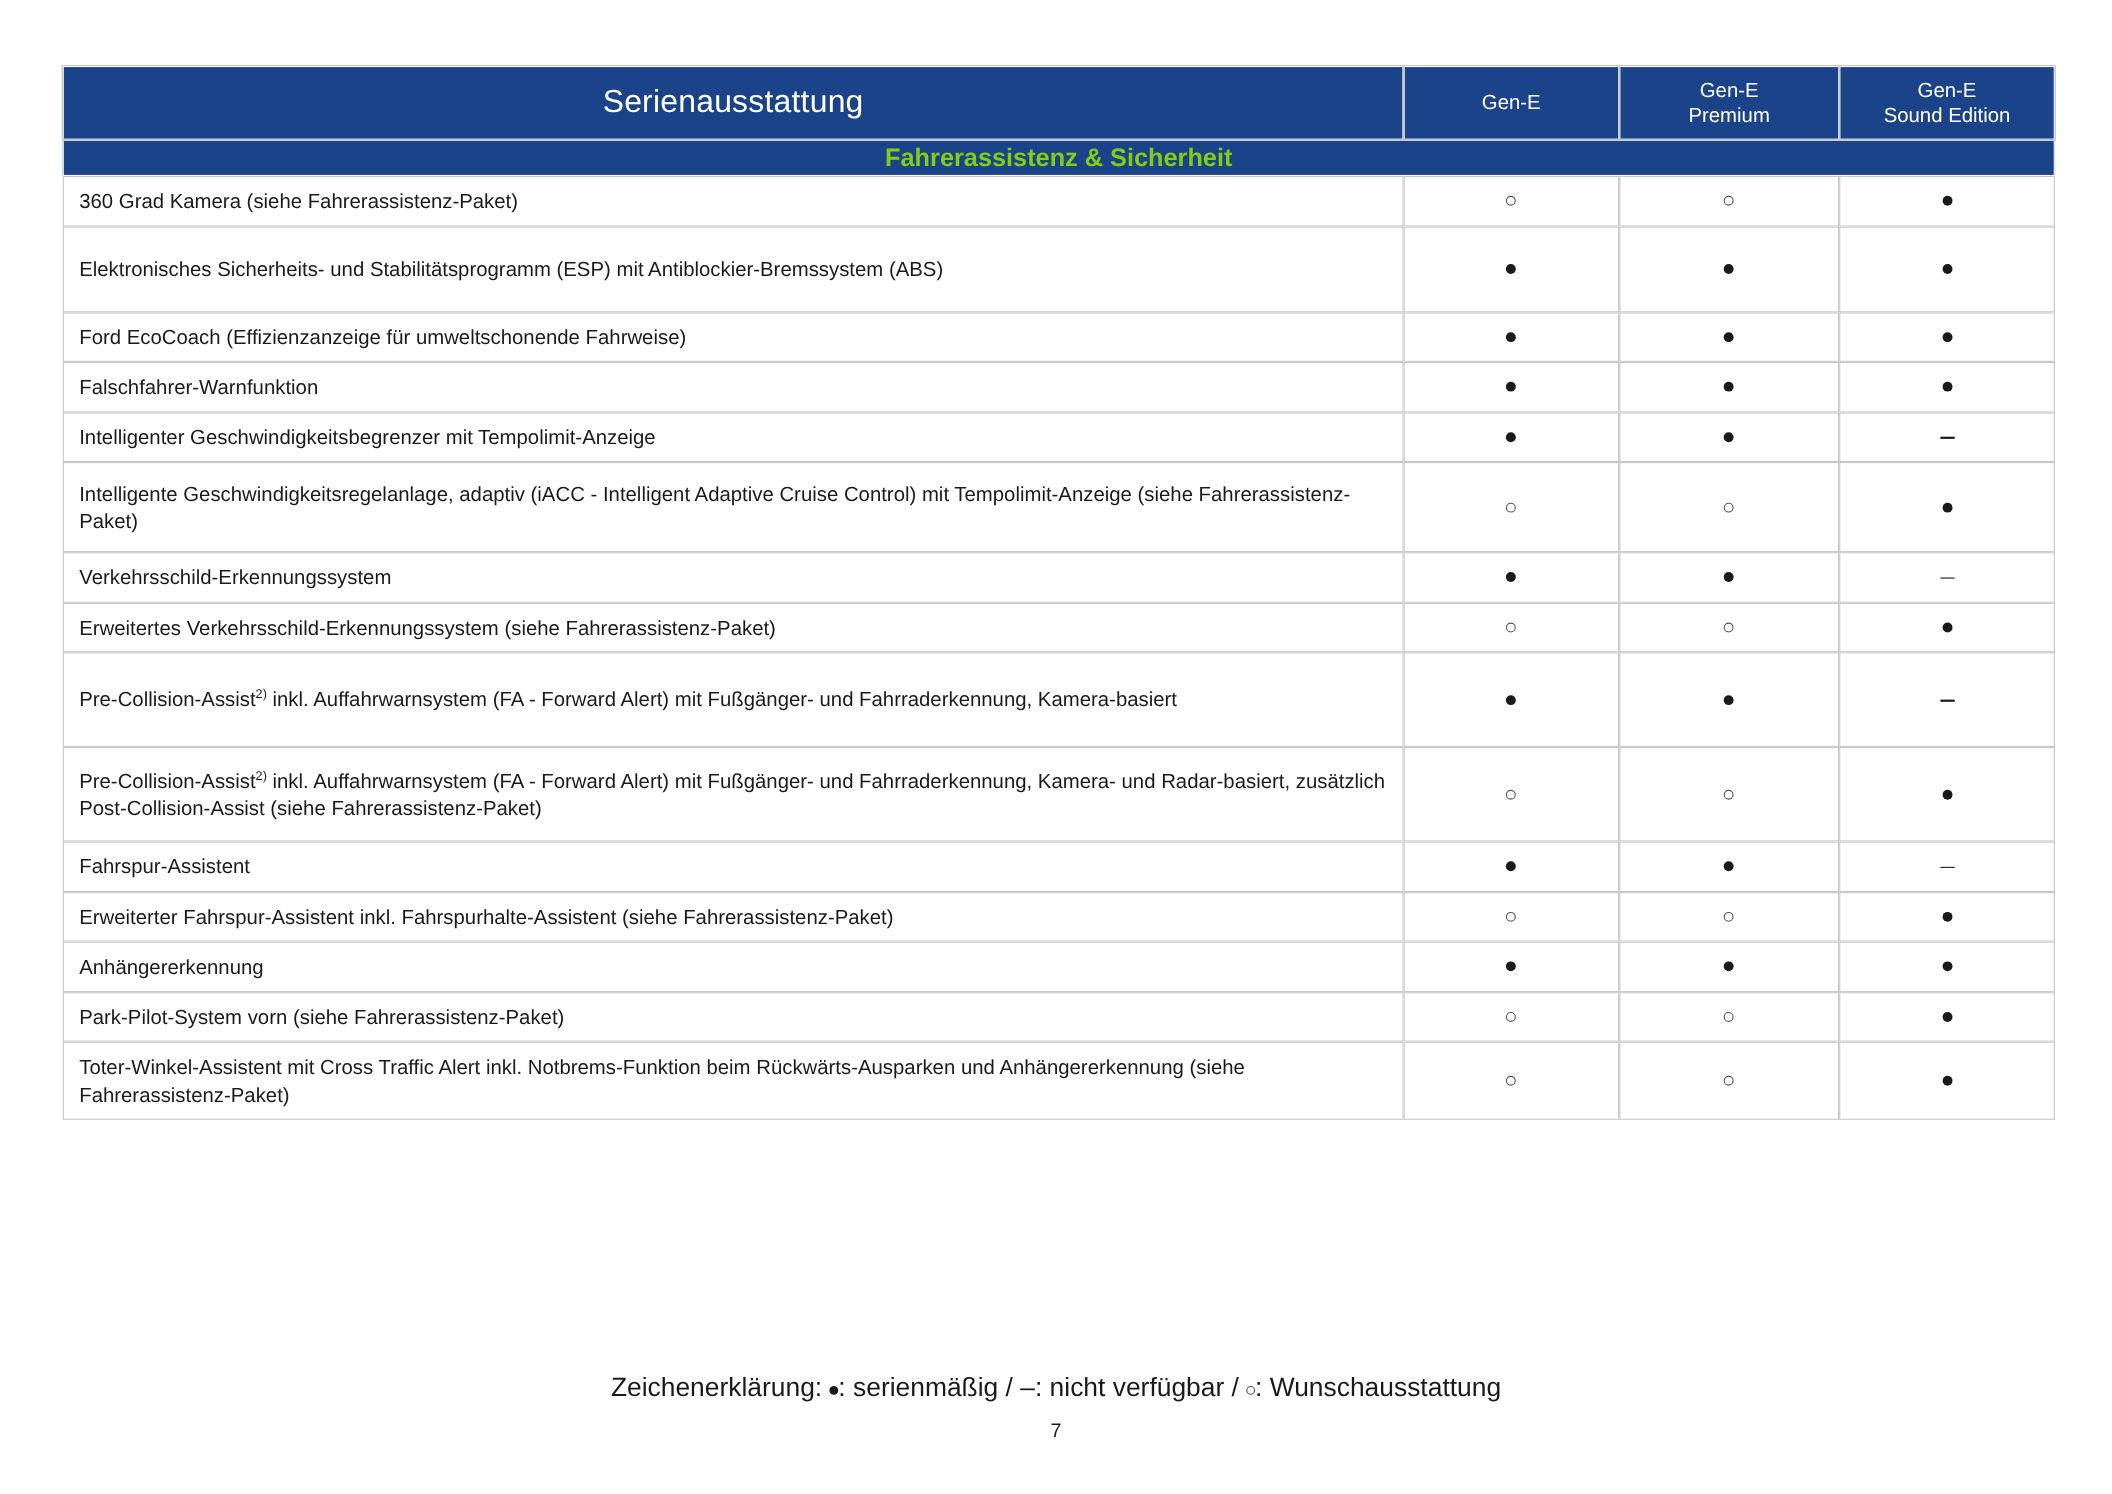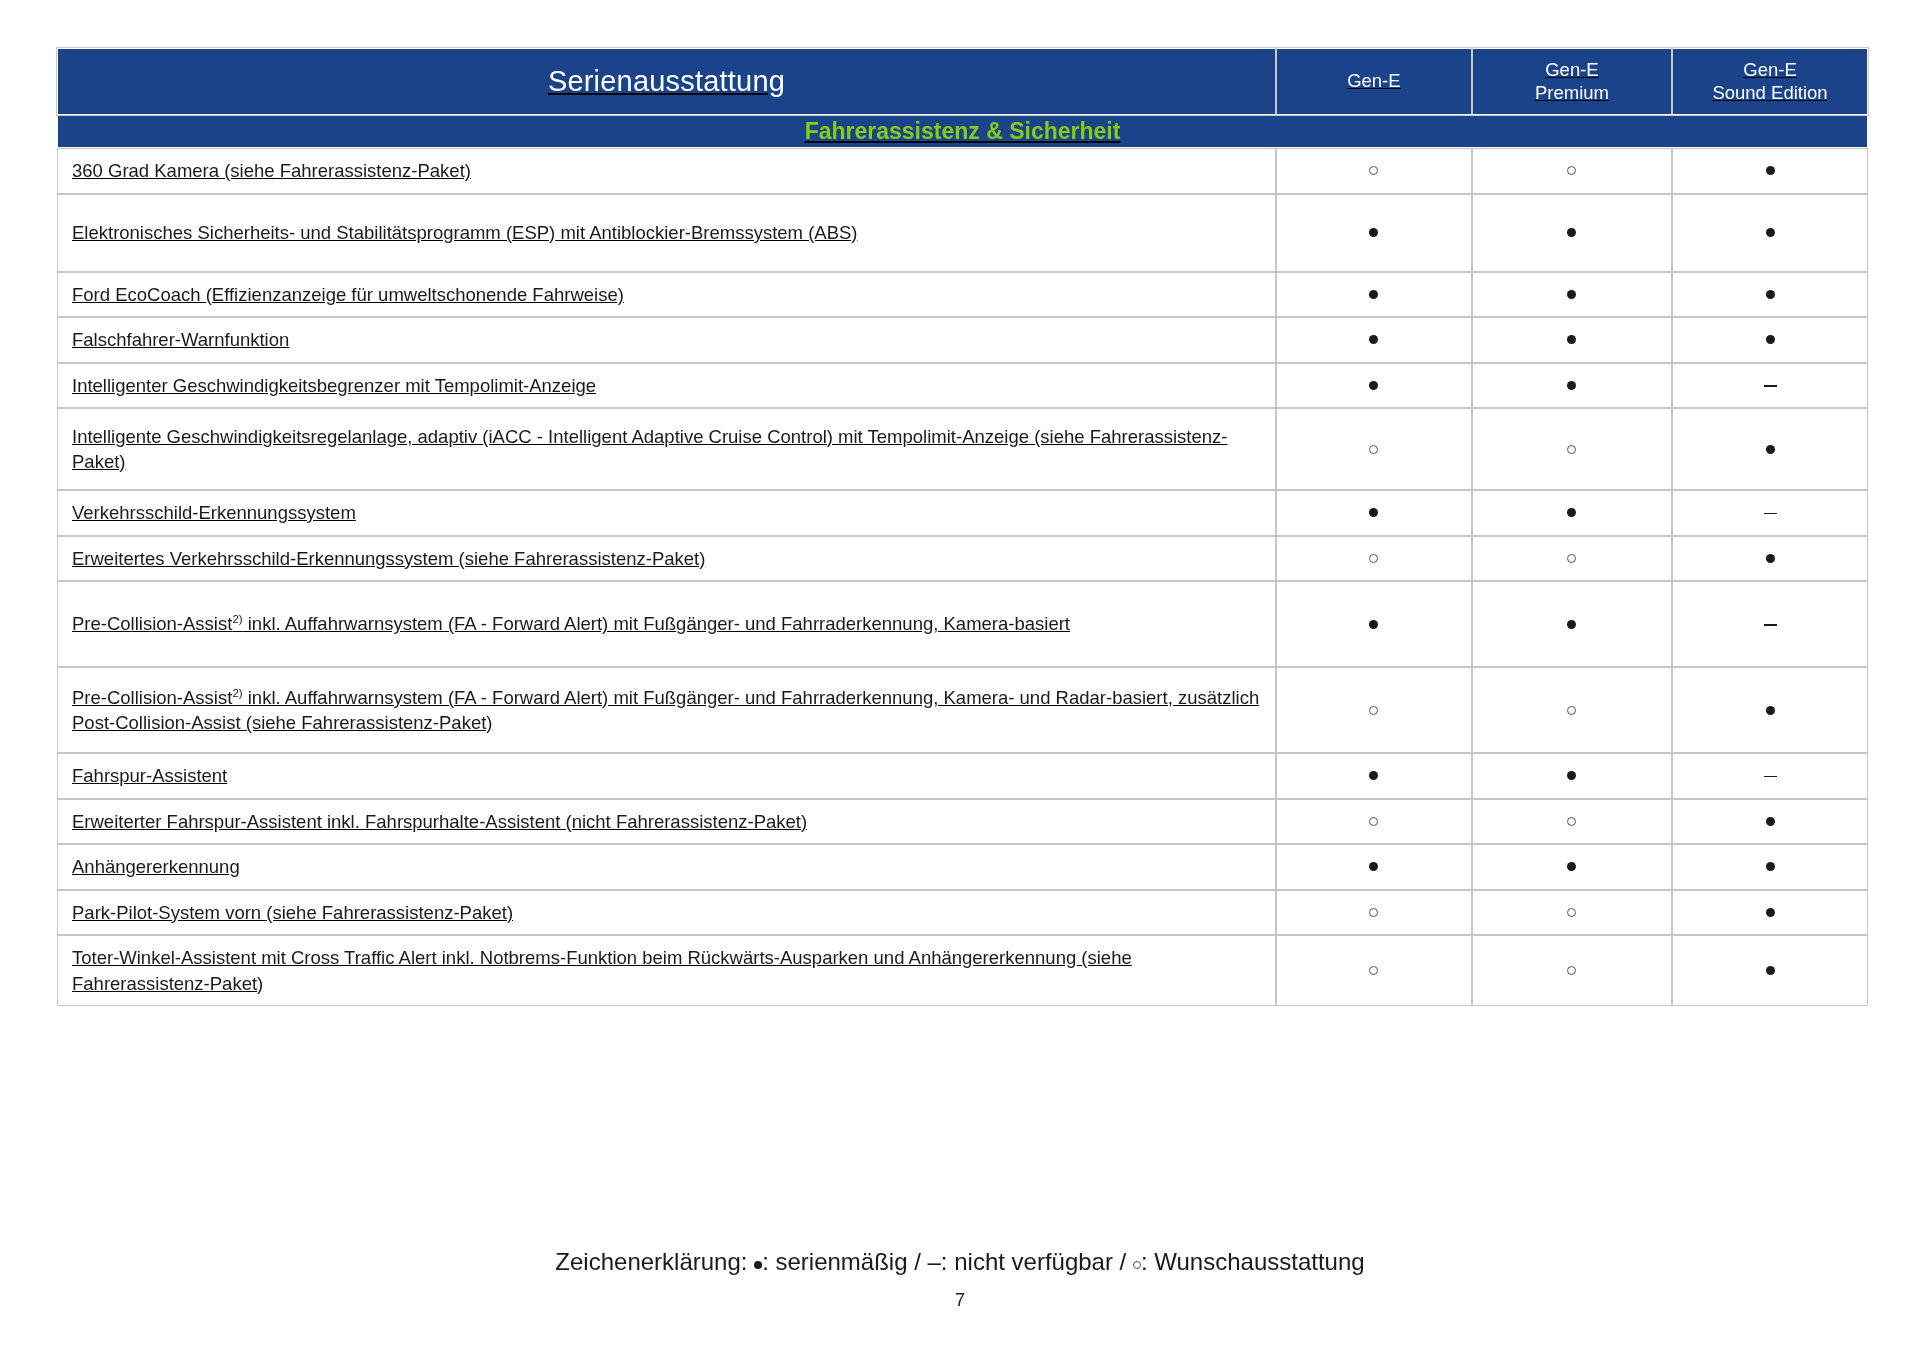--- a/index.html
+++ b/index.html
@@ -16,26 +16,25 @@
     position: relative;
     width: 1920px;
     height: 1358px;
     background: #ffffff;
     overflow: hidden;
   }
 
   .spec-table {
     position: absolute;
     left: 57px;
-    top: 48px;
+    top: 60px;
     width: 1811px;
     border-collapse: separate;
     border-spacing: 0;
     table-layout: fixed;
-    text-decoration: underline;
   }
 
   
   .hdr-main, .hdr-var {
     background: #1b4389;
     color: #ffffff;
     vertical-align: middle;
     border: 1px solid #ffffff;
     outline: 1px solid #c9c9c9;
   }
@@ -239,21 +238,21 @@
           <td class="mark"><span class="sym sym-circle"></span></td>
           <td class="mark"><span class="sym sym-dot"></span></td>
         </tr>
         <tr class="r-std">
           <td class="feat">Fahrspur-Assistent</td>
           <td class="mark"><span class="sym sym-dot"></span></td>
           <td class="mark"><span class="sym sym-dot"></span></td>
           <td class="mark"><span class="sym sym-dash"></span></td>
         </tr>
         <tr class="r-std">
-          <td class="feat">Erweiterter Fahrspur-Assistent inkl. Fahrspurhalte-Assistent (nicht Fahrerassistenz-Paket)</td>
+          <td class="feat">Erweiterter Fahrspur-Assistent inkl. Fahrspurhalte-Assistent (siehe Fahrerassistenz-Paket)</td>
           <td class="mark"><span class="sym sym-circle"></span></td>
           <td class="mark"><span class="sym sym-circle"></span></td>
           <td class="mark"><span class="sym sym-dot"></span></td>
         </tr>
         <tr class="r-std">
           <td class="feat">Anhängererkennung</td>
           <td class="mark"><span class="sym sym-dot"></span></td>
           <td class="mark"><span class="sym sym-dot"></span></td>
           <td class="mark"><span class="sym sym-dot"></span></td>
         </tr>

